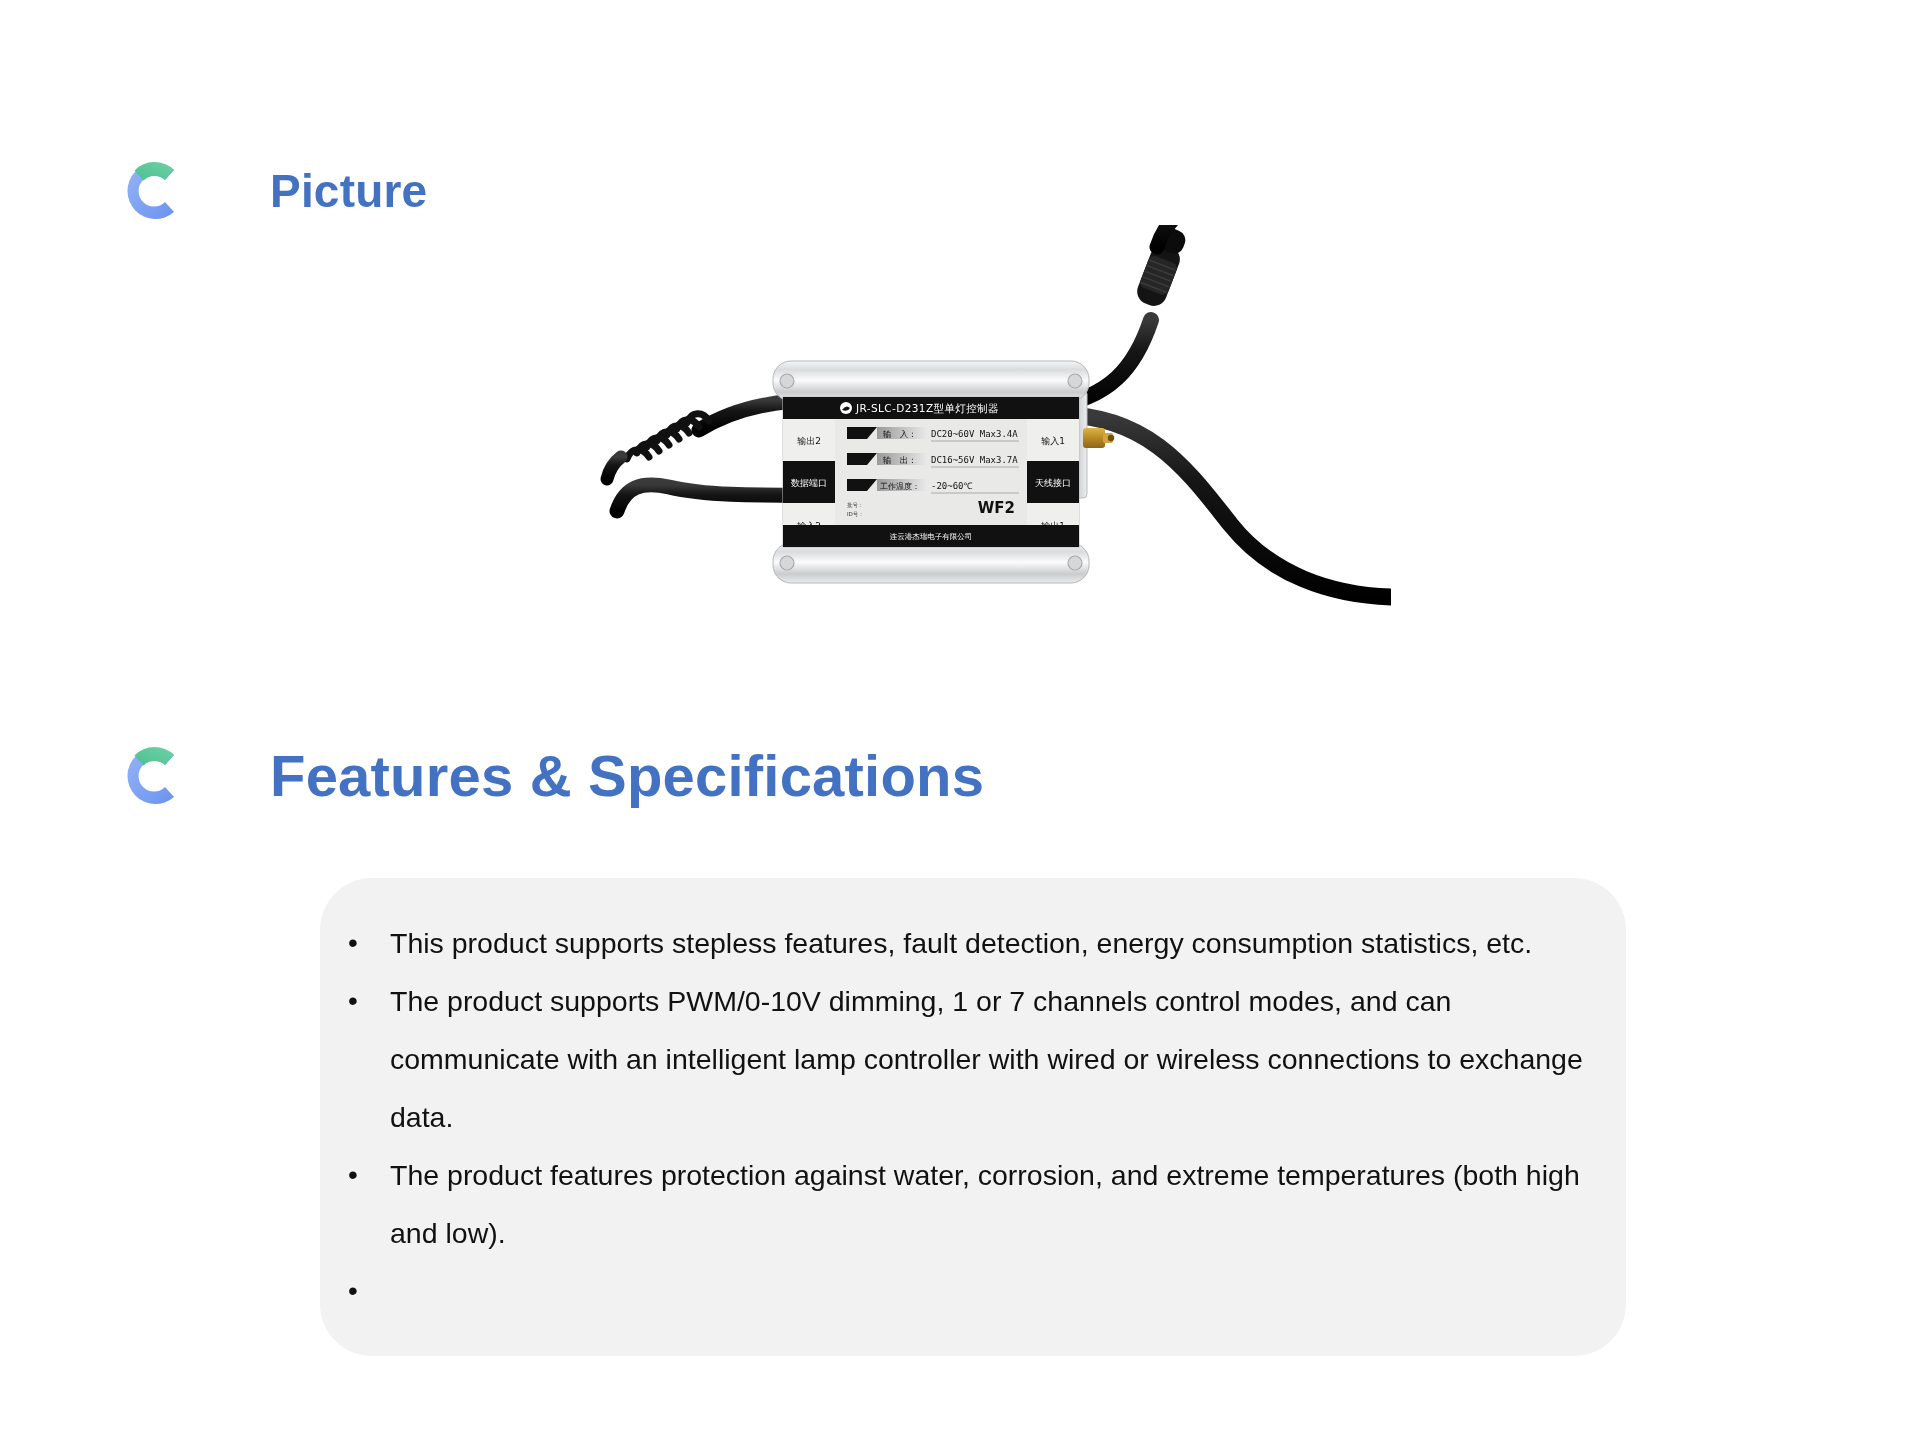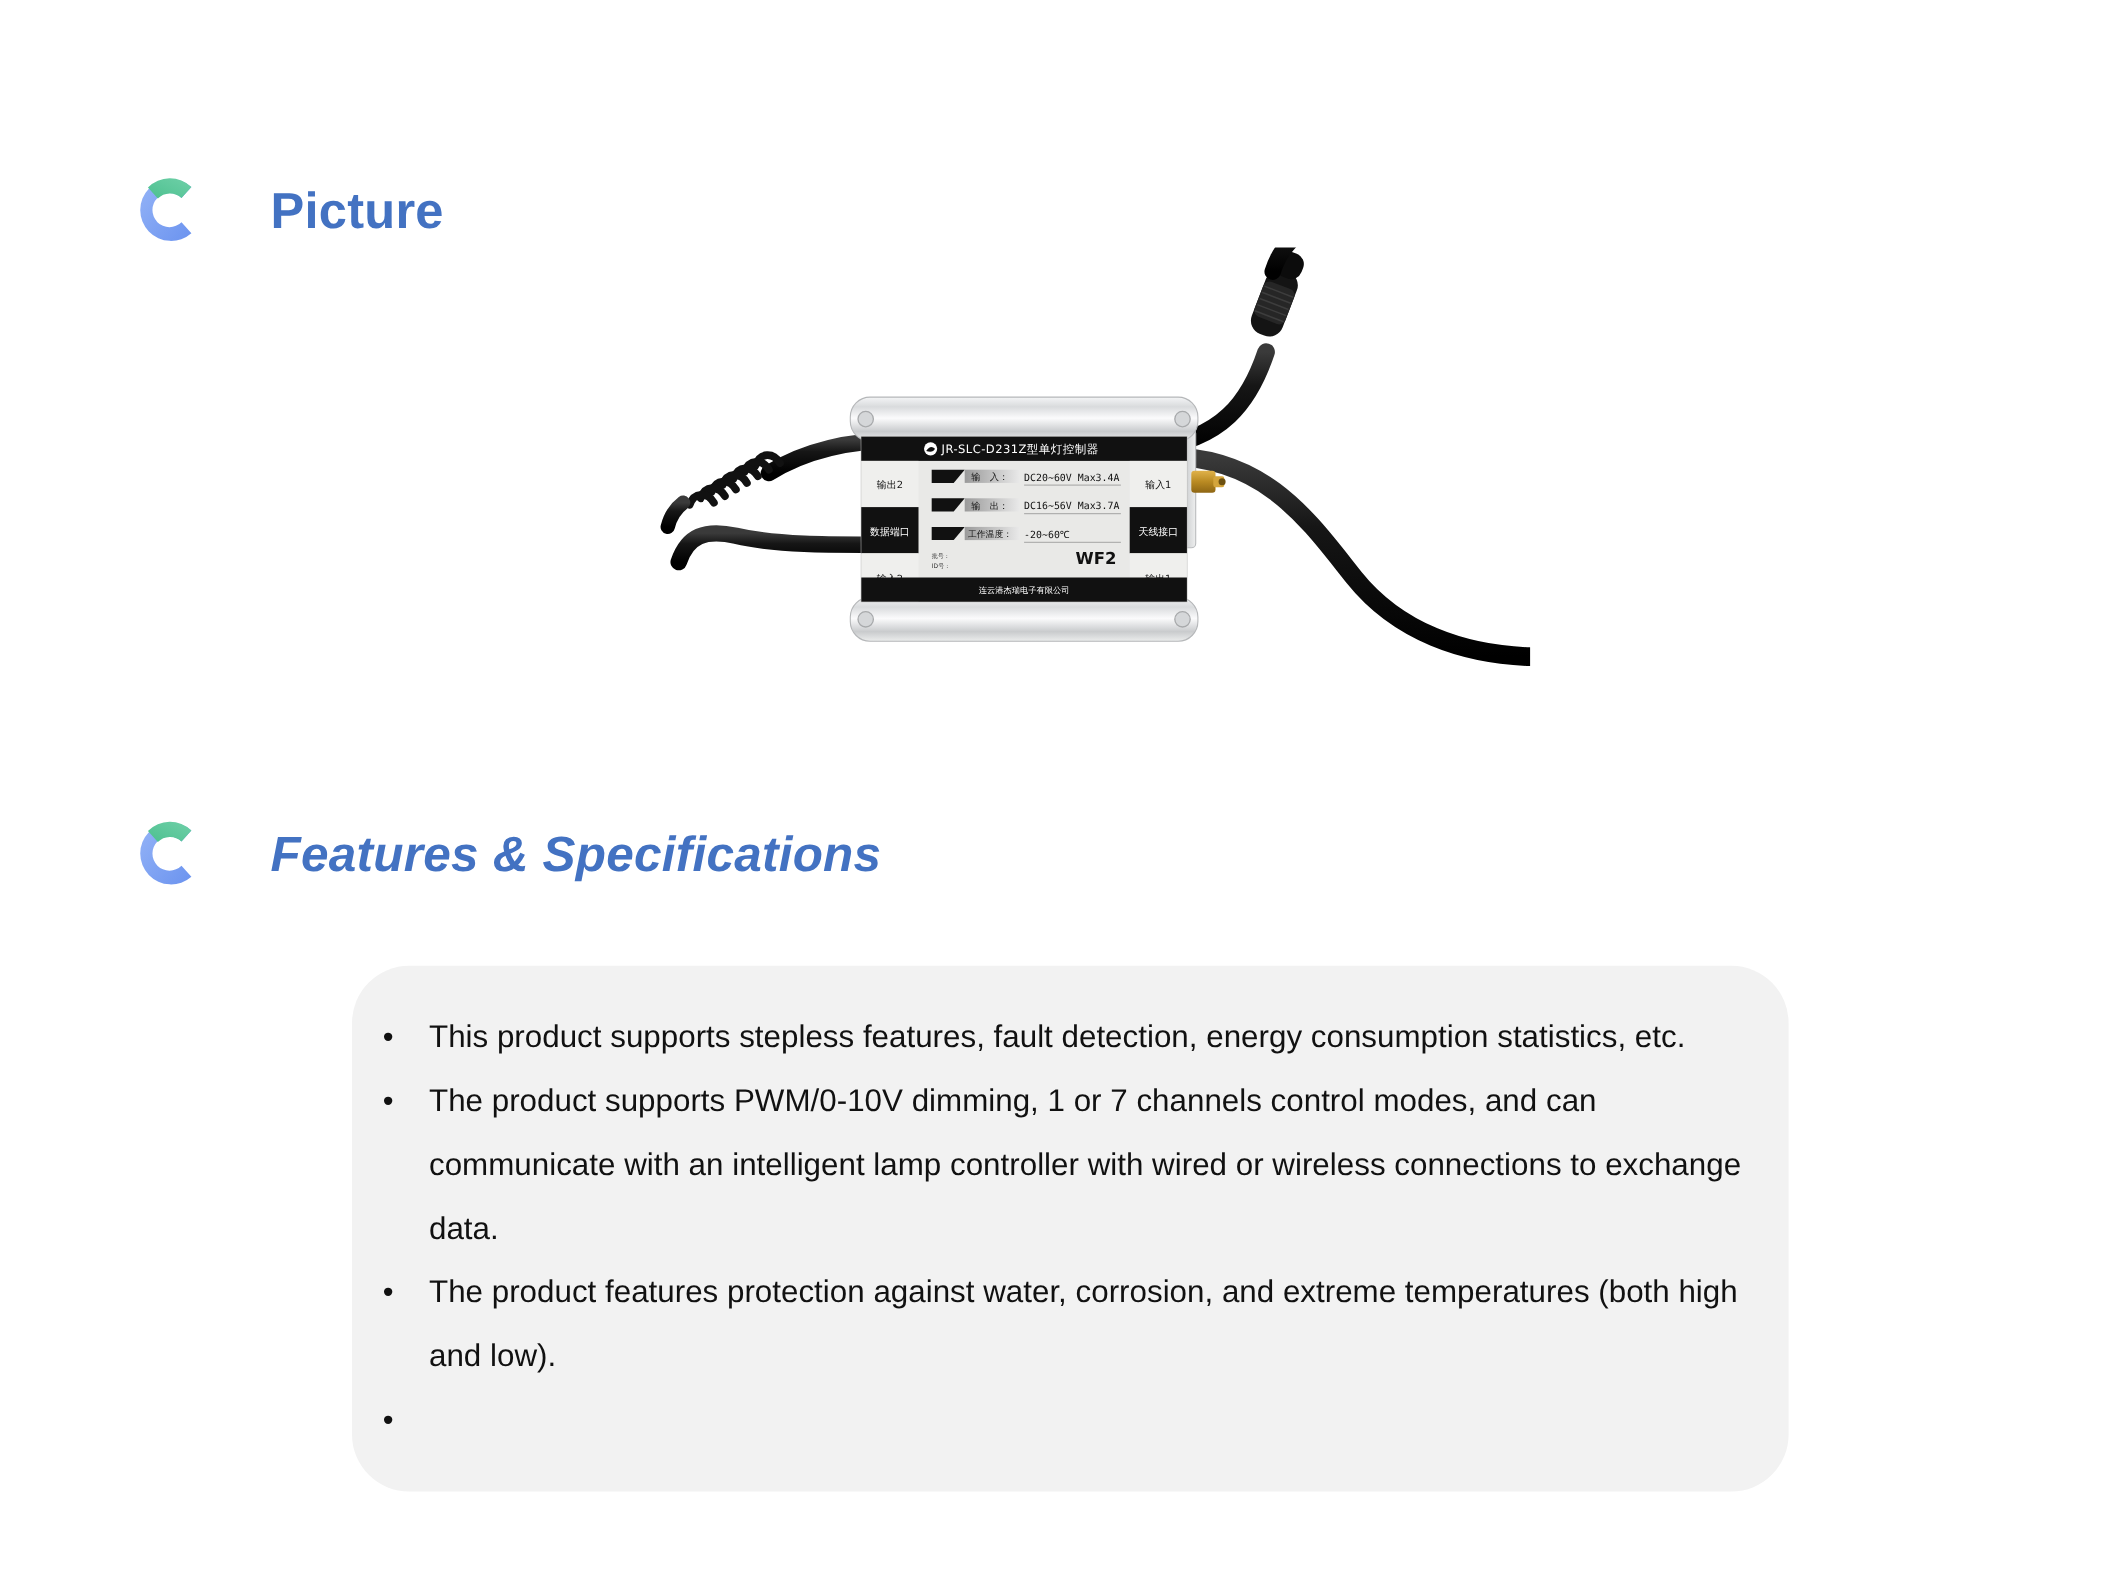--- a/index.html
+++ b/index.html
@@ -6,37 +6,37 @@
   html, body {
     width: 1920px;
     height: 1440px;
     background: #ffffff;
     font-family: "Liberation Sans", sans-serif;
     overflow: hidden;
   }
   .page { position: relative; width: 1920px; height: 1440px; background: #fff; }
 
   
-  .section-head { position: absolute; display: flex; align-items: center; }
+  .section-head { position: absolute; display: flex; align-items: center; gap: 24px; }
   #head-picture { left: 120px; top: 150px; }
   #head-features { left: 120px; top: 735px; }
 
   .brand-icon { width: 66px; height: 82px; position: relative; flex: 0 0 auto; }
   .brand-icon svg { display: block; width: 100%; height: 100%; }
 
   .section-title {
     margin-left: 60px;
     font-size: 46px;
     font-weight: bold;
     color: #4372c2;
     letter-spacing: .2px;
     white-space: nowrap;
     line-height: 1;
   }
-  #head-features .section-title { font-size: 45px; font-style: italic; }
+  #head-features .section-title { font-size: 58px; }
 
   
   .photo-area {
     position: absolute;
     left: 591px; top: 225px;
     width: 800px; height: 420px;
   }
   .photo-area svg { display: block; width: 100%; height: 100%; }
 
   

